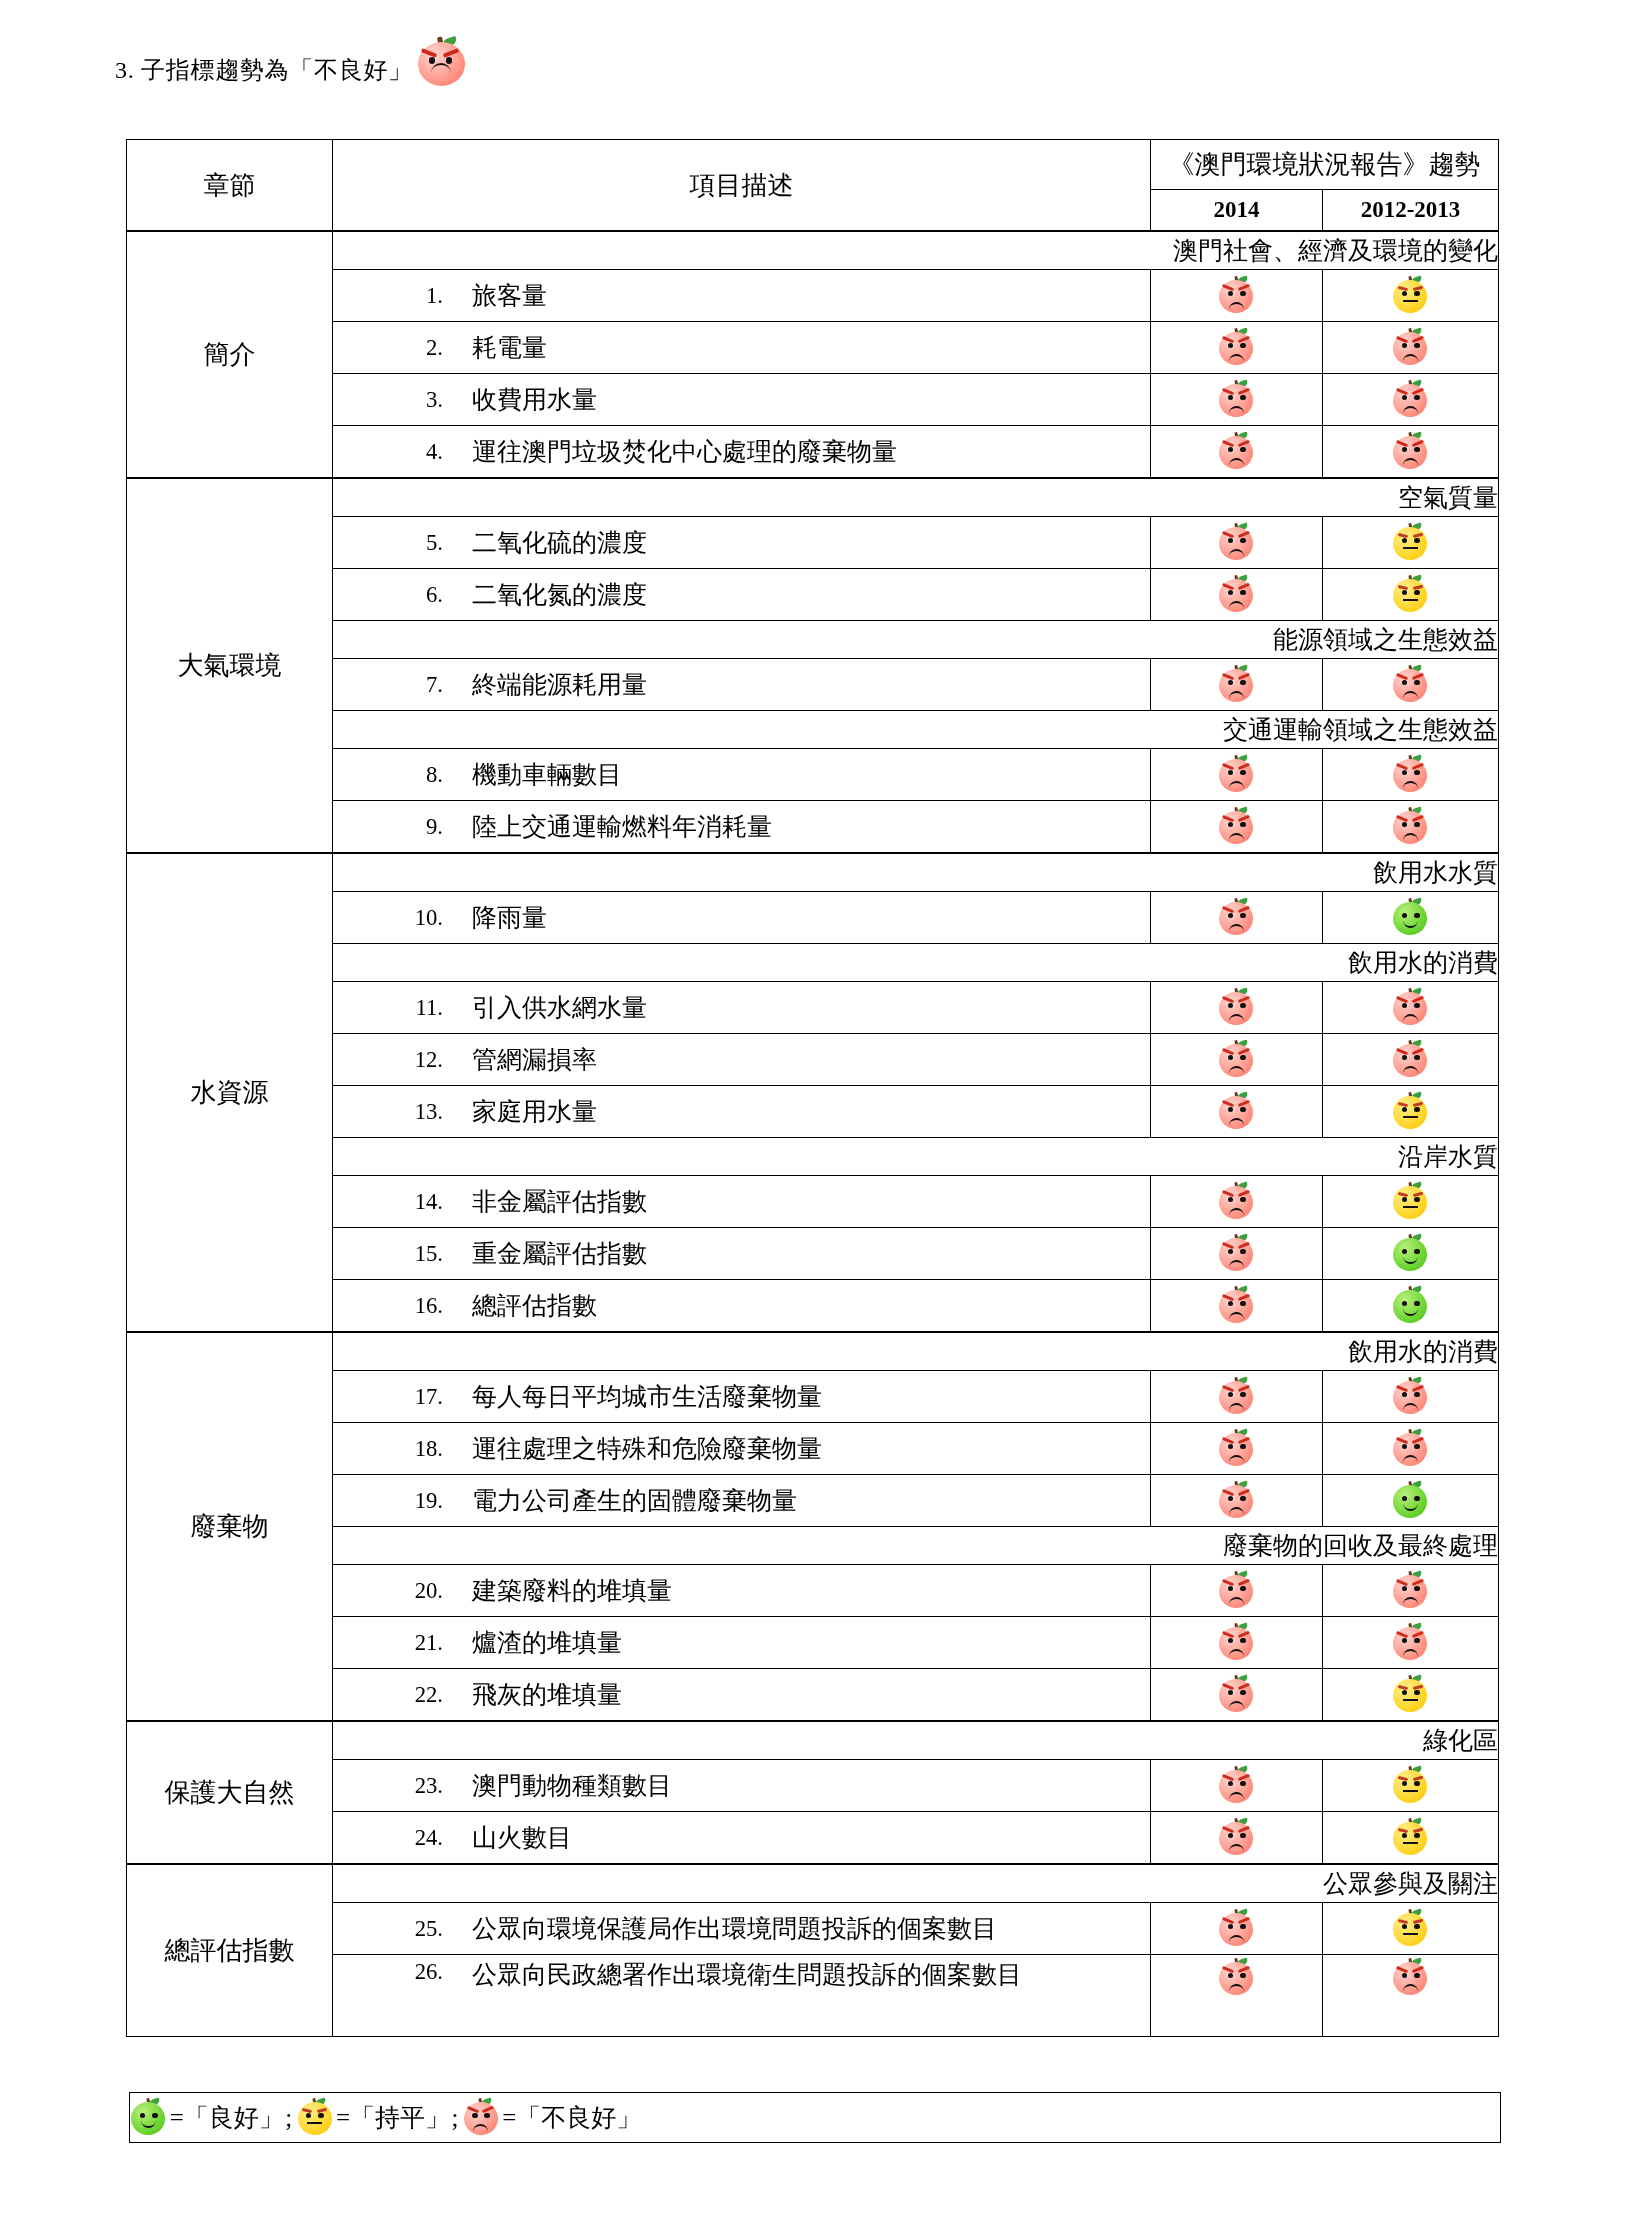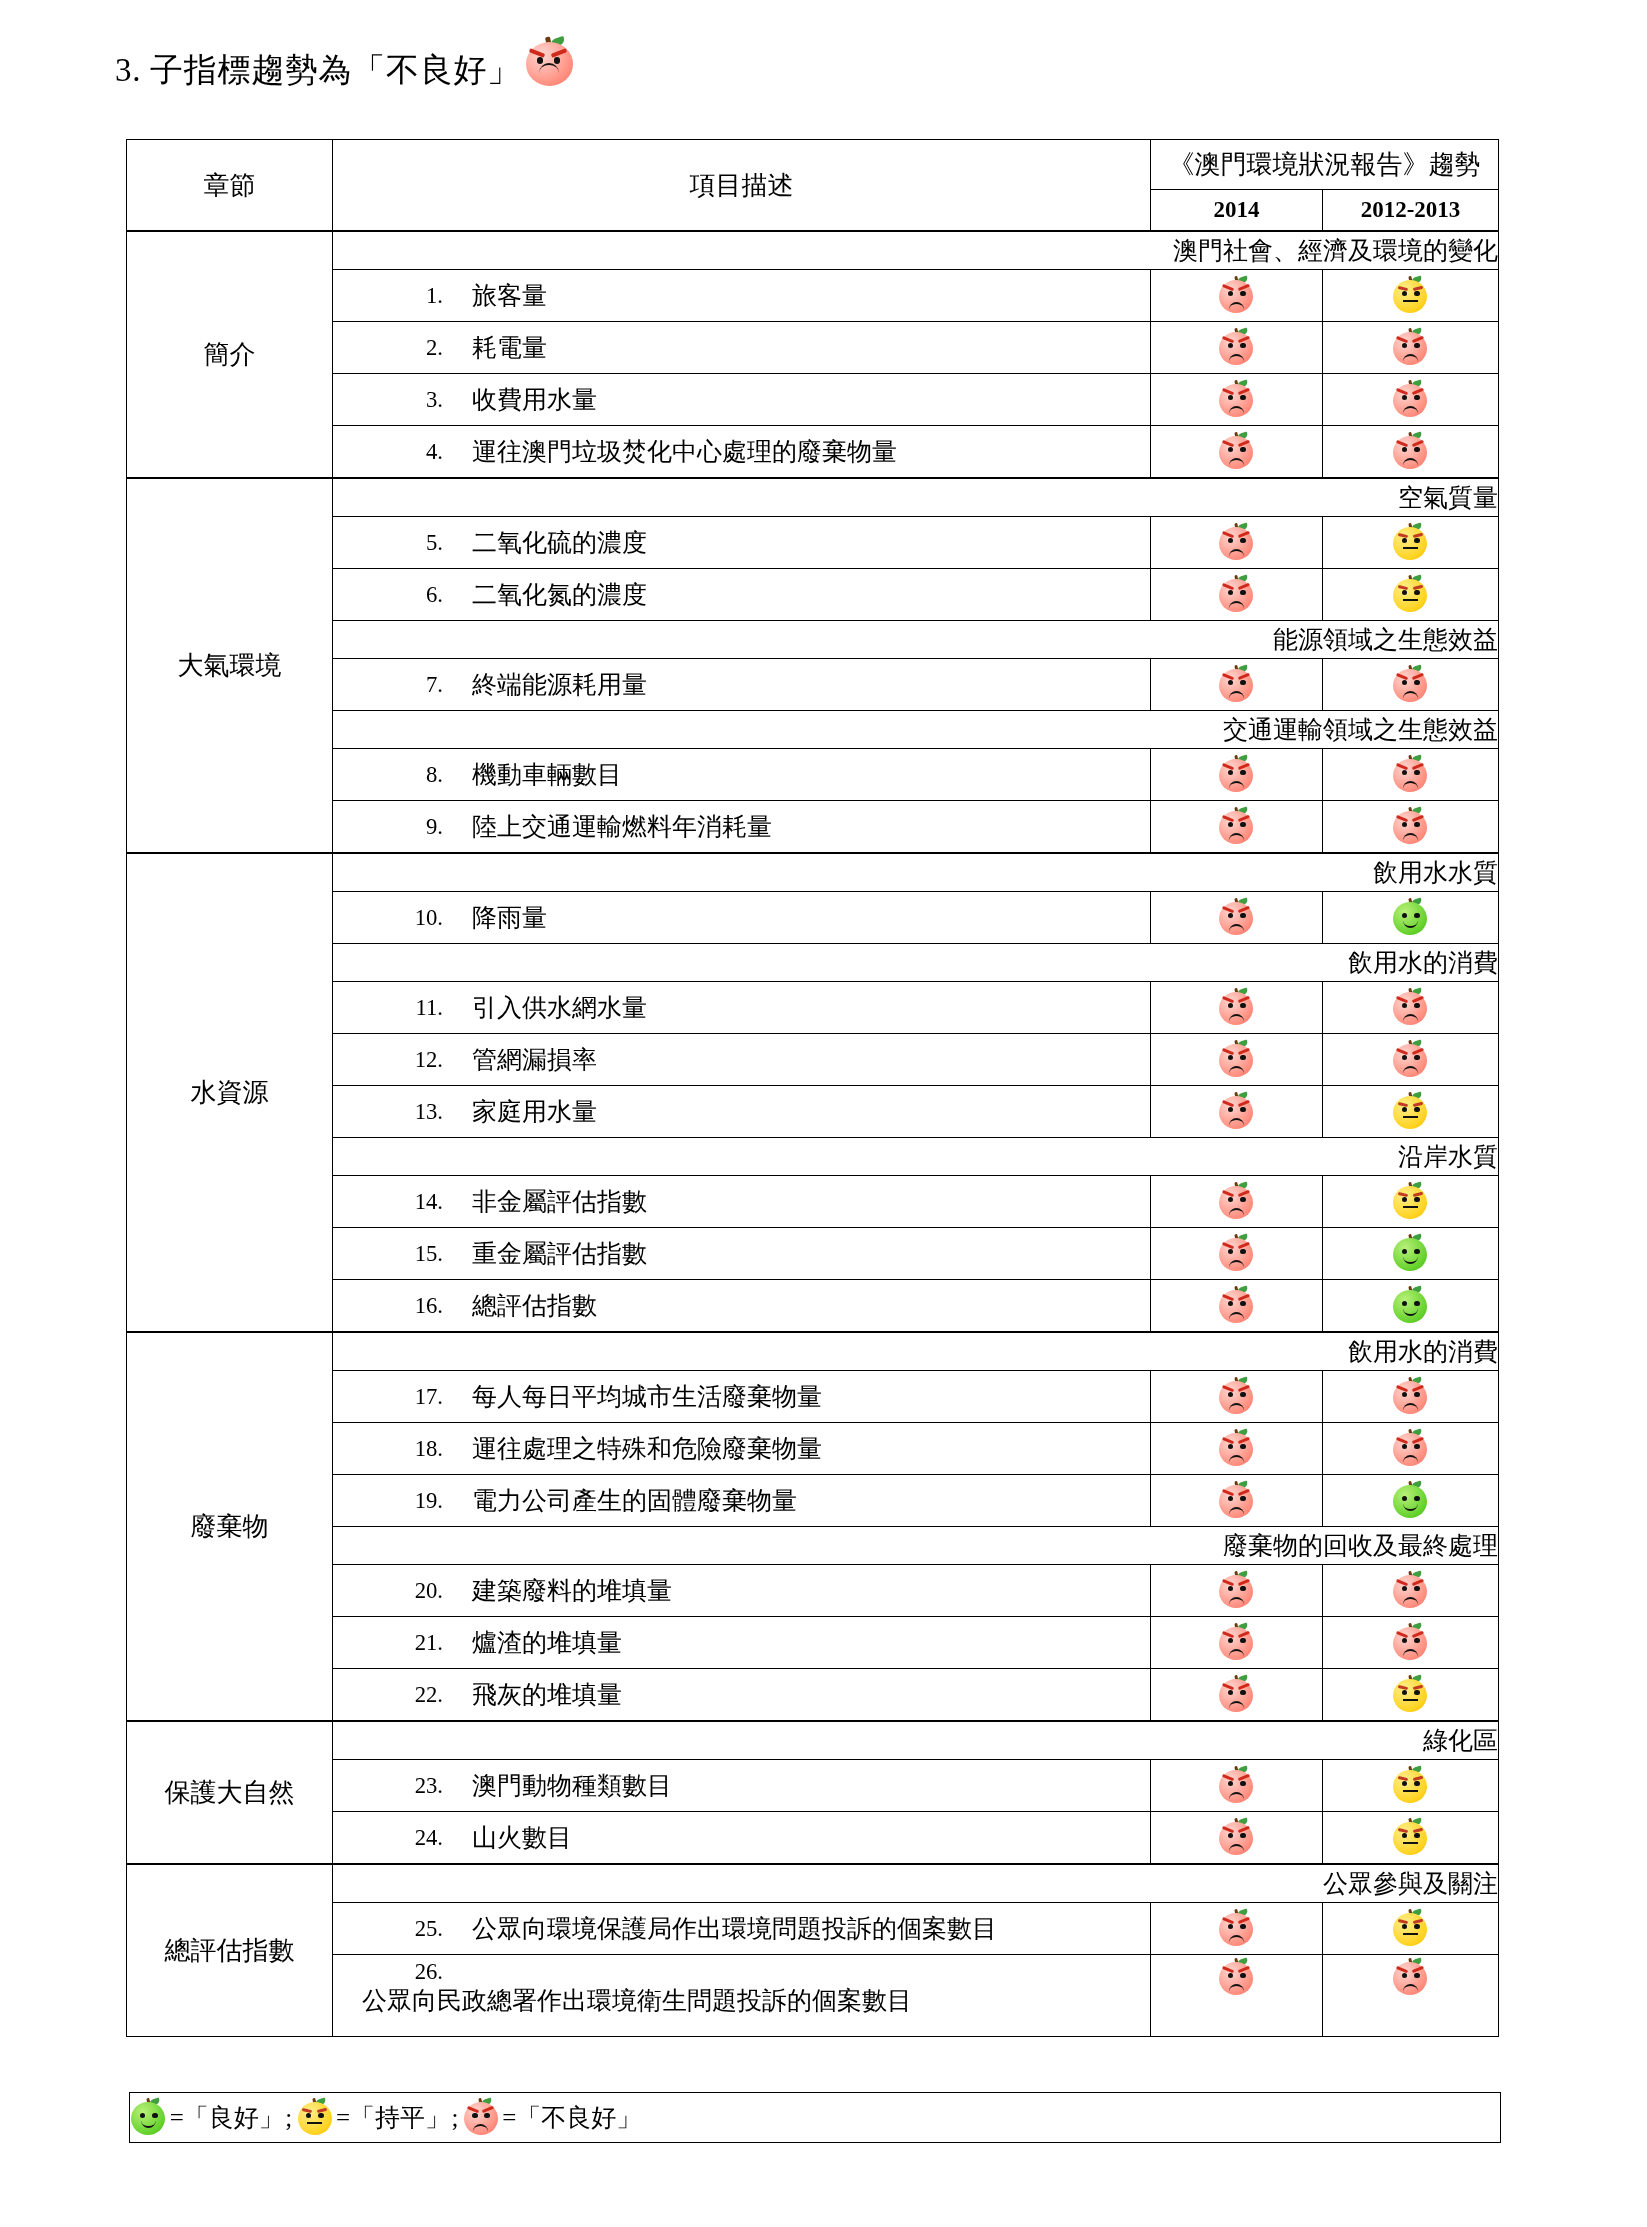--- a/index.html
+++ b/index.html
@@ -19,21 +19,21 @@
     position: absolute;
     left: 0; top: 0;
     width: 1648px;
     height: 2227px;
   }
   
   .heading {
     position: absolute;
     left: 115px;
     top: 45px;
-    font-size: 33px;
+    font-size: 24px;
     line-height: 1.2;
     white-space: nowrap;
     display: flex;
     align-items: center;
     gap: 0px;
   }
   .heading .htext { letter-spacing: 0.7px; }
   .heading .face-wrap { margin-left: 2.7px; position: relative; top: -6.9px; }
 
   
@@ -94,21 +94,21 @@
     padding-right: 0px;
     font-size: 22.7px;
     flex: none;
   }
   .item-text {
     padding-left: 29px;
     font-size: 25px;
     line-height: 1.25;
   }
   .item-cell.two-line, .item-cell.two-line .item-row { height: 77px; align-items: flex-start; }
-  .item-cell.two-line .item-row { padding-top: 4.1px; flex-direction: column; }
+  .item-cell.two-line .item-row { padding-top: 4.1px; }
   .trend-cell {
     text-align: center;
     height: 51px;
   }
   .trend-cell.two-line { height: 77px; vertical-align: top; padding-top: 4.1px; }
 
   
   tr.sec-top > td { border-top: 2.1px solid #000; }
 
   

